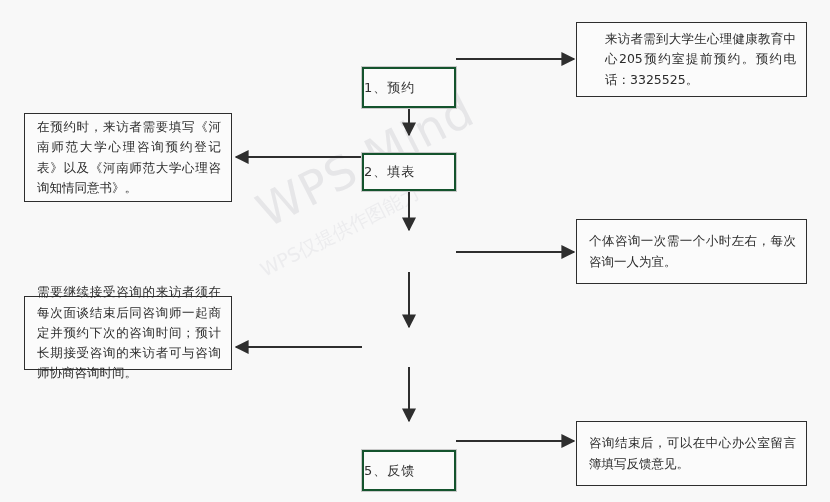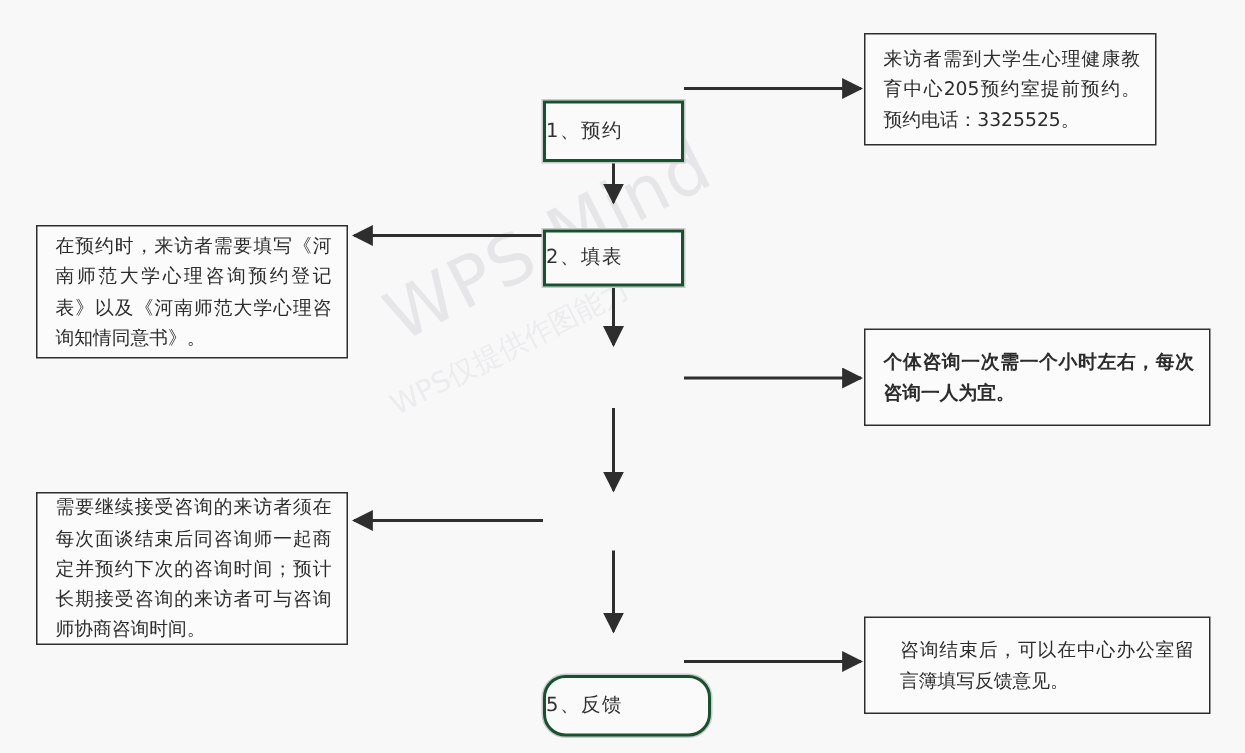--- a/index.html
+++ b/index.html
@@ -140,37 +140,37 @@
   <div class="node" style="left:362px; top:38px; width:94px; height:41px;">
     <span class="node-label">1、预约</span>
   </div>
 
   <div class="node" style="left:362px; top:124px; width:94px; height:38px;">
     <span class="node-label">2、填表</span>
   </div>
 
 
 
-  <div class="node" style="left:362px; top:421px; width:112px; height:41px;border-radius:15px;">
+  <div class="node" style="left:362px; top:421px; width:94px; height:41px;">
     <span class="node-label">5、反馈</span>
   </div>
 
-  <div class="note note-right" style="left:576px; top:22px; width:195px; height:75px;">
+  <div class="note note-right" style="left:576px; top:22px; width:231px; height:75px;padding-left:16px;">
     <div class="note-text">来访者需到大学生心理健康教育中心205预约室提前预约。预约电话：3325525。</div>
   </div>
 
-  <div class="note note-left" style="left:24px; top:113px; width:208px; height:89px;margin-top:37px;">
+  <div class="note note-left" style="left:24px; top:113px; width:208px; height:89px;">
     <div class="note-text">在预约时，来访者需要填写《河南师范大学心理咨询预约登记表》以及《河南师范大学心理咨询知情同意书》。</div>
   </div>
 
-  <div class="note note-right" style="left:576px; top:219px; width:231px; height:65px;font-weight:bold;">
+  <div class="note note-right" style="left:576px; top:219px; width:231px; height:65px;">
     <div class="note-text">个体咨询一次需一个小时左右，每次咨询一人为宜。</div>
   </div>
 
-  <div class="note note-left" style="left:24px; top:296px; width:208px; height:102px;margin-top:32px;">
+  <div class="note note-left" style="left:24px; top:296px; width:208px; height:74px;">
     <div class="note-text">需要继续接受咨询的来访者须在每次面谈结束后同咨询师一起商定并预约下次的咨询时间；预计长期接受咨询的来访者可与咨询师协商咨询时间。</div>
   </div>
 
-  <div class="note note-right" style="left:576px; top:411px; width:231px; height:65px;padding-left:11px;">
+  <div class="note note-right" style="left:576px; top:421px; width:231px; height:65px;">
     <div class="note-text">咨询结束后，可以在中心办公室留言簿填写反馈意见。</div>
   </div>
 
 </div>
 
 </body></html>

